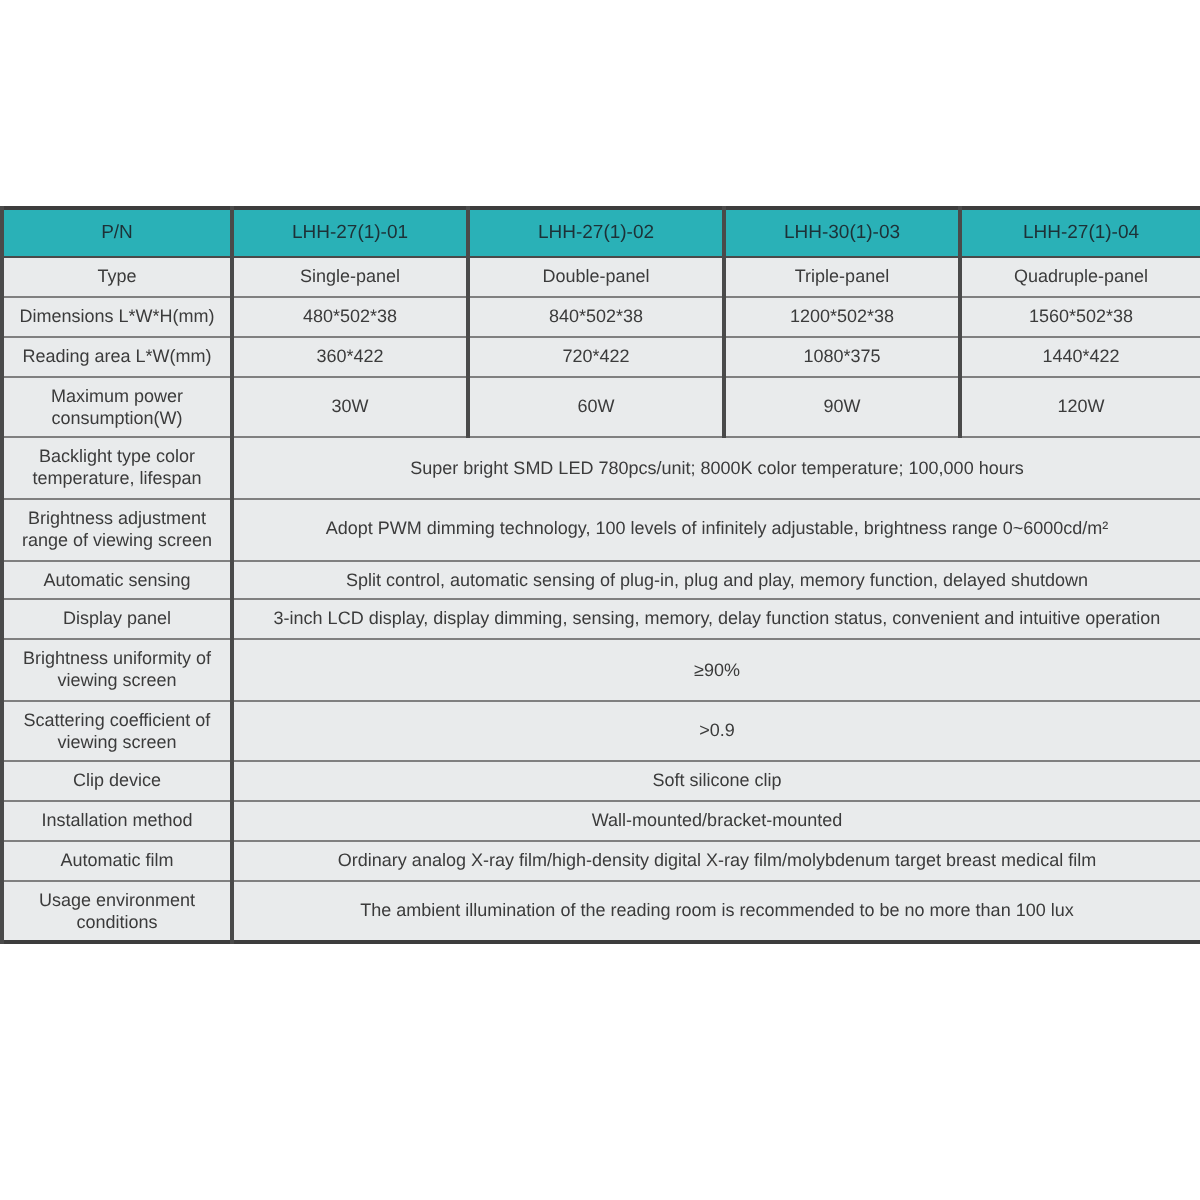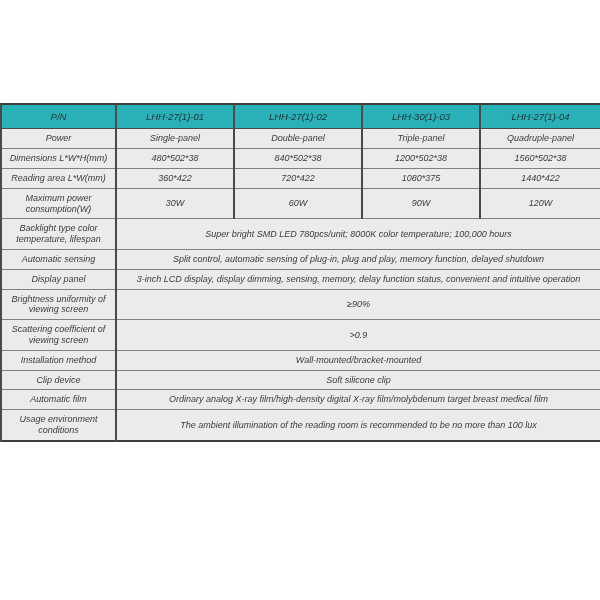--- a/index.html
+++ b/index.html
@@ -36,21 +36,20 @@
     border-right: 2px solid #4a4a4a;
     border-top: 1px solid #808080;
     border-bottom: 1px solid #808080;
     text-align: center;
     vertical-align: middle;
     padding: 4px 3px;
     line-height: 1.2;
     background: #e9ebec;
     font-weight: normal;
     word-wrap: break-word;
-    font-style: italic;
   }
   th {
     background: #2ab1b7;
     color: #1d3137;
     font-size: 9.5px;
     padding: 6px 3px;
     border-bottom: 1px solid #4a4a4a;
   }
 </style>
 </head>
@@ -69,21 +68,21 @@
       <tr>
         <th>P/N</th>
         <th>LHH-27(1)-01</th>
         <th>LHH-27(1)-02</th>
         <th>LHH-30(1)-03</th>
         <th>LHH-27(1)-04</th>
       </tr>
     </thead>
     <tbody>
         <tr>
-          <td>Power</td>
+          <td>Type</td>
           <td>Single-panel</td>
           <td>Double-panel</td>
           <td>Triple-panel</td>
           <td>Quadruple-panel</td>
         </tr>
         <tr>
           <td>Dimensions L*W*H(mm)</td>
           <td>480*502*38</td>
           <td>840*502*38</td>
           <td>1200*502*38</td>
@@ -101,42 +100,46 @@
           <td>30W</td>
           <td>60W</td>
           <td>90W</td>
           <td>120W</td>
         </tr>
         <tr>
           <td>Backlight type color temperature, lifespan</td>
           <td colspan="4">Super bright SMD LED 780pcs/unit; 8000K color temperature; 100,000 hours</td>
         </tr>
         <tr>
+          <td>Brightness adjustment range of viewing screen</td>
+          <td colspan="4">Adopt PWM dimming technology, 100 levels of infinitely adjustable, brightness range 0~6000cd/m²</td>
+        </tr>
+        <tr>
           <td>Automatic sensing</td>
           <td colspan="4">Split control, automatic sensing of plug-in, plug and play, memory function, delayed shutdown</td>
         </tr>
         <tr>
           <td>Display panel</td>
           <td colspan="4">3-inch LCD display, display dimming, sensing, memory, delay function status, convenient and intuitive operation</td>
         </tr>
         <tr>
           <td>Brightness uniformity of viewing screen</td>
           <td colspan="4">≥90%</td>
         </tr>
         <tr>
           <td>Scattering coefficient of viewing screen</td>
           <td colspan="4">&gt;0.9</td>
         </tr>
         <tr>
+          <td>Clip device</td>
+          <td colspan="4">Soft silicone clip</td>
+        </tr>
+        <tr>
           <td>Installation method</td>
           <td colspan="4">Wall-mounted/bracket-mounted</td>
-        </tr>
-        <tr>
-          <td>Clip device</td>
-          <td colspan="4">Soft silicone clip</td>
         </tr>
         <tr>
           <td>Automatic film</td>
           <td colspan="4">Ordinary analog X-ray film/high-density digital X-ray film/molybdenum target breast medical film</td>
         </tr>
         <tr>
           <td>Usage environment conditions</td>
           <td colspan="4">The ambient illumination of the reading room is recommended to be no more than 100 lux</td>
         </tr>
       </tbody>

